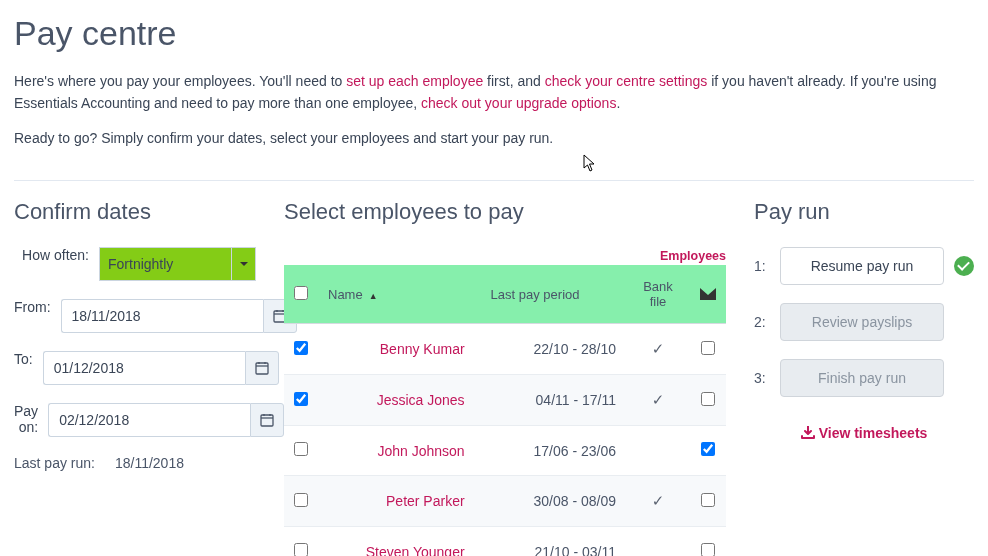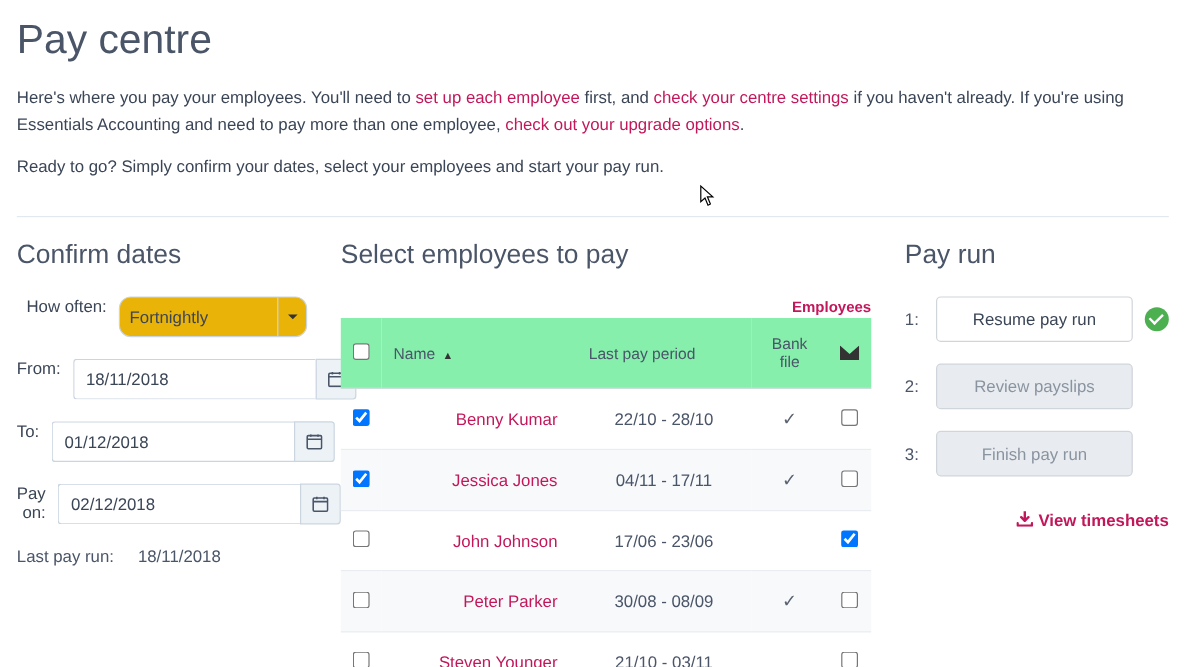--- a/index.html
+++ b/index.html
@@ -10,50 +10,50 @@
 a{color:#c2185b;text-decoration:none}
 hr{border:none;border-top:1px solid #e2e8f0;margin:30px 0 18px}
 .layout{display:flex;gap:28px}
 .col-left{width:242px;flex:none}
 .col-mid{flex:1}
 .col-right{width:220px;flex:none}
 
 .field-row{display:flex;align-items:flex-start;margin-bottom:18px}
 .field-label{width:85px;text-align:right;padding-right:10px;color:#3a4556}
 .select-wrap{position:relative;flex:1}
-.select-wrap select{width:100%;height:34px;padding:0 8px;border:1px solid #cbd5e0;border-radius:10px;background:#eab308;font-size:14px;color:#3a4556;appearance:none}
+.select-wrap select{width:100%;height:34px;padding:0 8px;border:1px solid #cbd5e0;border-radius:0;background:#84cc16;font-size:14px;color:#3a4556;appearance:none}
 .select-caret{position:absolute;right:1px;top:1px;bottom:1px;width:24px;display:flex;align-items:center;justify-content:center;pointer-events:none;border-left:1px solid #cbd5e0;color:#333}
 .input-group{display:flex;flex:1}
 .input-group input{flex:1;height:34px;padding:0 10px;border:1px solid #cbd5e0;border-right:none;border-radius:3px 0 0 3px;font-size:14px;color:#3a4556}
 .input-btn{width:34px;height:34px;border:1px solid #cbd5e0;border-radius:0 3px 3px 0;background:#edf2f7;display:flex;align-items:center;justify-content:center;cursor:pointer;color:#4a5568}
 .last-run{display:flex;gap:20px;margin-top:6px}
 
 .emp-link{text-align:right;margin-bottom:2px}
 .emp-link a{font-size:12.5px;font-weight:600}
 table{width:100%;border-collapse:collapse}
 thead th{background:#86efac;font-weight:400;font-size:13px;color:#4a5568;padding:14px 10px;text-align:center;border-bottom:1px solid #d5dae0}
 thead th:nth-child(2){text-align:left}
 thead th:nth-child(3){text-align:left;padding-left:16px}
 .sort-ind{font-size:9px;margin-left:6px;color:#333}
 tbody tr{border-bottom:1px solid #e9edf1}
 tbody tr:nth-child(even){background:#f7f9fb}
 tbody td{padding:16px 10px;text-align:center;color:#4a5568}
 tbody td:nth-child(2){text-align:right}
-tbody td:nth-child(3){text-align:center;padding-left:16px}
+tbody td:nth-child(3){text-align:right;padding-left:16px}
 .emp-name{color:#c2185b}
 .chk{width:14px;height:14px;cursor:pointer}
 .tick{color:#5a6270;font-size:15px}
 
 .step-row{display:flex;align-items:center;gap:10px;margin-bottom:18px}
 .step-num{width:16px;color:#4a5568}
 .btn{flex:1;height:38px;border:1px solid #d0d5db;border-radius:4px;font-size:14px;cursor:pointer;background:#fff;color:#3a4556}
 .btn-dis{background:#e8ecf0;color:#8a94a0;cursor:default}
 .chk-green{width:20px;height:20px;border-radius:50%;background:#4caf50;position:relative;flex:none}
 .chk-green::after{content:"";position:absolute;left:6px;top:3px;width:5px;height:9px;border:solid #fff;border-width:0 2px 2px 0;transform:rotate(45deg)}
-.view-ts{text-align:right;margin-top:28px}
+.view-ts{text-align:center;margin-top:28px}
 .view-ts a{color:#c2185b;font-weight:600;font-size:14px}
 .cursor{position:absolute;left:583px;top:154px;pointer-events:none;color:#000}
 svg{display:block}
 </style>
 </head>
 <body>
 
 <h1>Pay centre</h1>
 <p>
   <span>Here's where you pay your employees. You'll need to </span><a href="#">set up each employee</a><span> first, and </span><a href="#">check your centre settings</a><span> if you haven't already. If you're using Essentials Accounting and need to pay more than one employee, </span><a href="#">check out your upgrade options</a><span>.</span>

